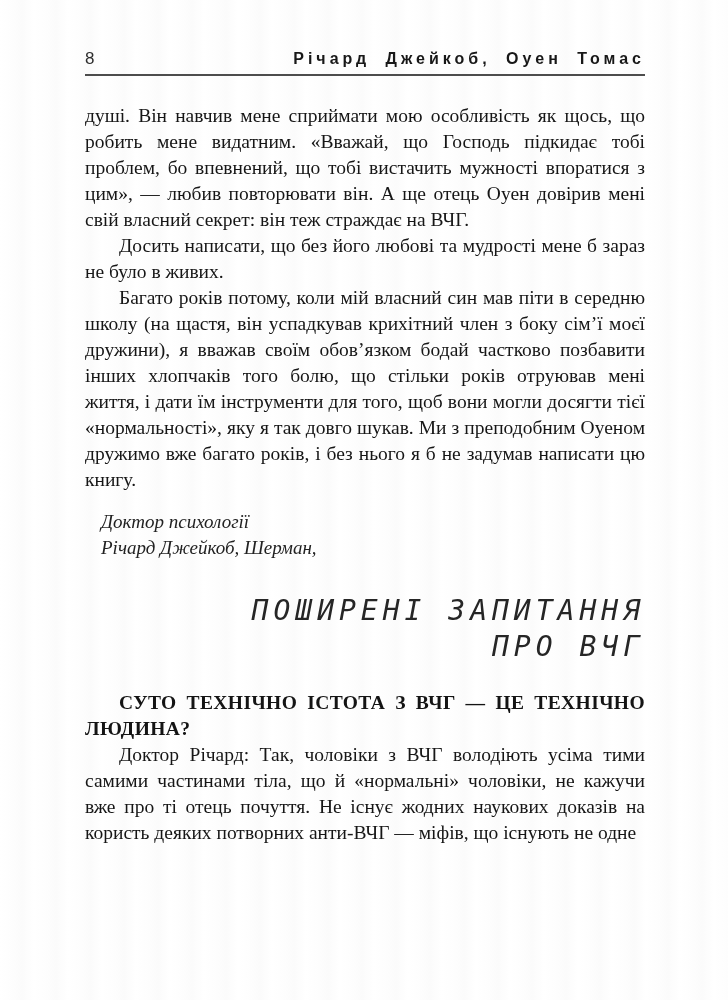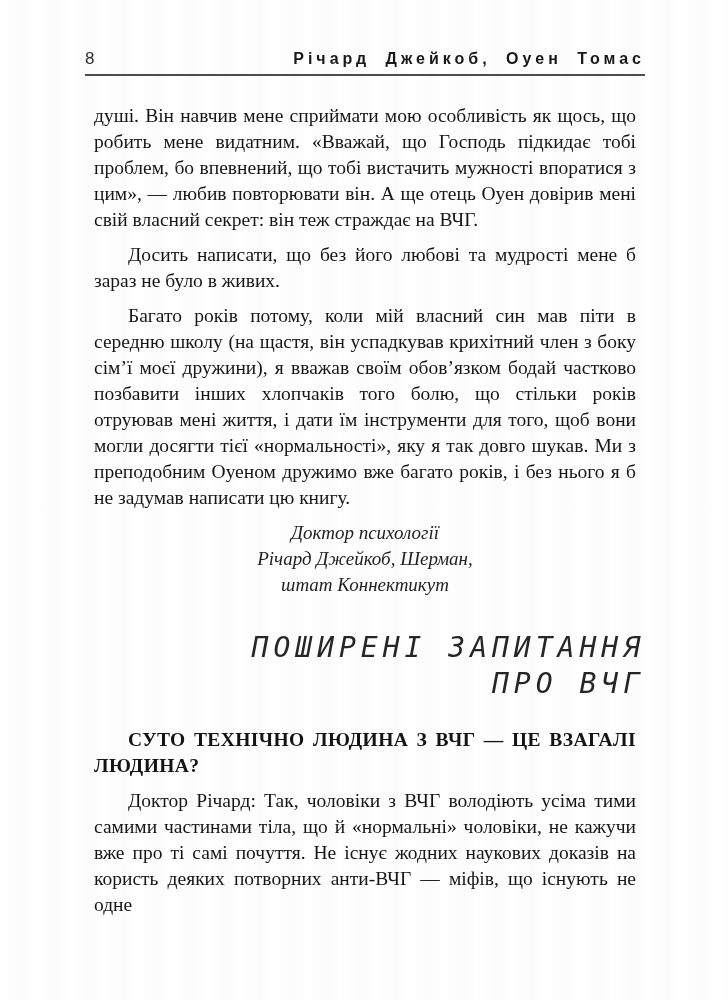--- a/index.html
+++ b/index.html
@@ -43,33 +43,33 @@
     color: #181818;
     line-height: 1;
     text-align: right;
   }
   
   .par {
     font-family: "Liberation Serif", serif;
     font-size: 19.5px;
     line-height: 26px;
     text-align: justify;
-    margin: 9px;
+    margin: 0;
     text-indent: 34px;
     color: #161616;
   }
   .par.no-indent { text-indent: 0; }
   .par.first { margin-top: 27px; }
   .attribution {
     font-family: "Liberation Serif", serif;
     font-size: 19px;
     line-height: 26px;
     font-style: italic;
-    text-align: center;
-    margin: 4px;
+    text-align: left;
+    margin: 16px;
     color: #222;
   }
   
   .chapter-heading {
     margin-top: 32px;
     text-align: right;
     font-family: "DejaVu Sans Mono", monospace;
     font-style: italic;
     font-weight: normal;
     font-size: 28px;
@@ -99,26 +99,25 @@
 
   <p class="par no-indent first">душі. Він навчив мене сприймати мою особливість як щось, що робить мене видатним. «Вважай, що Господь підкидає тобі проблем, бо впевнений, що тобі вистачить мужності впоратися з цим», — любив повторювати він. А ще отець Оуен довірив мені свій власний секрет: він теж страждає на ВЧГ.</p>
 
   <p class="par">Досить написати, що без його любові та мудрості мене б зараз не було в живих.</p>
 
   <p class="par">Багато років потому, коли мій власний син мав піти в середню школу (на щастя, він успадкував крихітний член з боку сім’ї моєї дружини), я вважав своїм обов’язком бодай частково позбавити інших хлопчаків того болю, що стільки років отруював мені життя, і дати їм інструменти для того, щоб вони могли досягти тієї «нормальності», яку я так довго шукав. Ми з преподобним Оуеном дружимо вже багато років, і без нього я б не задумав написати цю книгу.</p>
 
   <p class="attribution">
     <span class="line" style="display:block">Доктор психології</span>
     <span class="line" style="display:block">Річард Джейкоб, Шерман,</span>
-    <span class="line" style="display:block">штат Коннектикут</span>
   </p>
 
   <h1 class="chapter-heading">
     <span class="line">ПОШИРЕНІ ЗАПИТАННЯ</span>
     <span class="line">ПРО ВЧГ</span>
   </h1>
 
 
-  <p class="par qa-heading">СУТО ТЕХНІЧНО ЛЮДИНА З ВЧГ — ЦЕ ВЗАГАЛІ ЛЮДИНА?</p>
+  <p class="par qa-heading">СУТО ТЕХНІЧНО ІСТОТА З ВЧГ — ЦЕ ТЕХНІЧНО ЛЮДИНА?</p>
 
-  <p class="par">Доктор Річард: Так, чоловіки з ВЧГ володіють усіма тими самими частинами тіла, що й «нормальні» чоловіки, не кажучи вже про ті самі почуття. Не існує жодних наукових доказів на користь деяких потворних анти-ВЧГ — міфів, що існують не одне</p>
+  <p class="par">Доктор Річард: Так, чоловіки з ВЧГ володіють усіма тими самими частинами тіла, що й «нормальні» чоловіки, не кажучи вже про ті отець почуття. Не існує жодних наукових доказів на користь деяких потворних анти-ВЧГ — міфів, що існують не одне</p>
 
 </div>
 
 </body></html>

